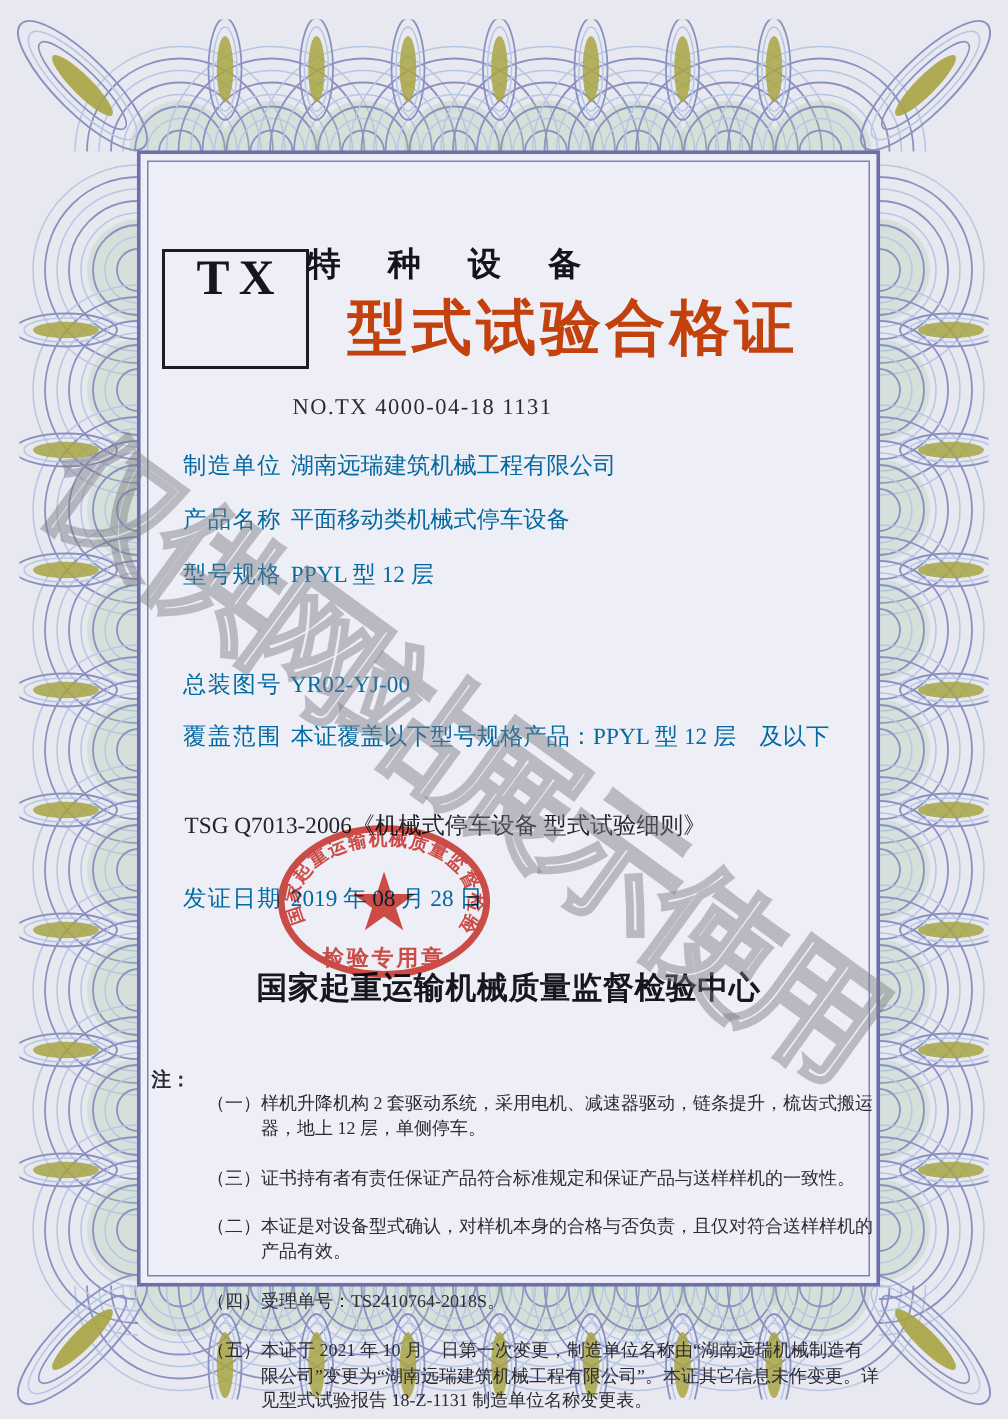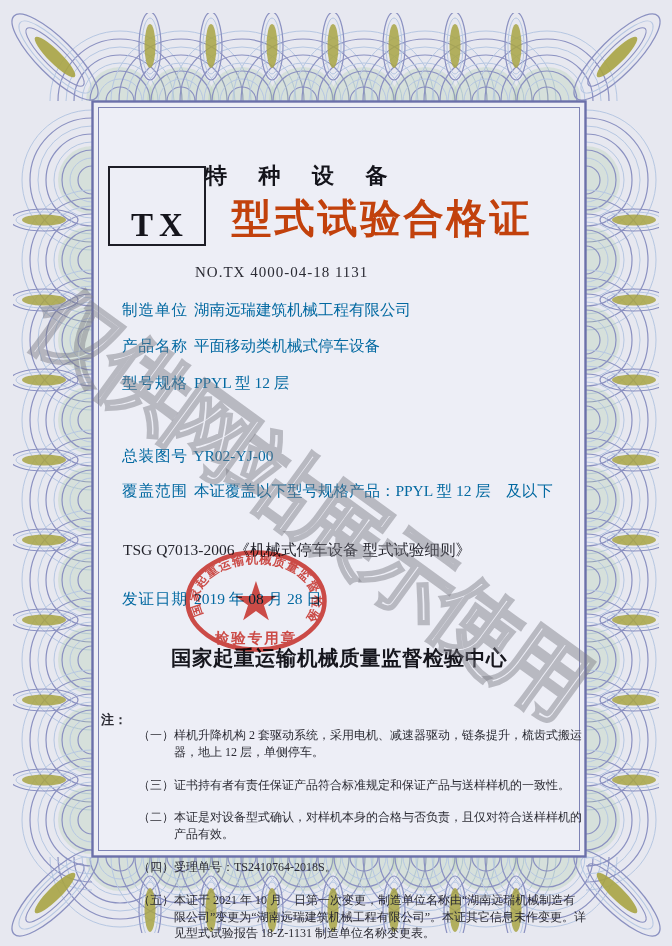--- a/index.html
+++ b/index.html
@@ -7,21 +7,21 @@
     width:672px;height:946px;position:relative;overflow:hidden;
     background:#e7e8f0;
     font-family:"Liberation Serif","DejaVu Serif",serif;
     color:#23232b;
   }
   .layer{position:absolute;left:0;top:0;}
   
   .content{position:absolute;left:0;top:0;width:672px;height:946px;z-index:10;}
   .tx-box{
     position:absolute;left:108px;top:166px;width:94px;height:76px;
-    border:2.5px solid #1d1d26;display:flex;align-items:flex-end;justify-content:center;
+    border:2.5px solid #1d1d26;display:flex;align-items:flex-start;justify-content:center;
     font-size:33px;font-weight:bold;letter-spacing:6px;text-indent:6px;color:#15151c;
   }
   .category{
     position:absolute;left:192px;top:161px;width:310px;text-align:left;
     font-size:22px;font-weight:600;letter-spacing:13px;text-indent:13px;color:#14141b;
   }
   .main-title{
     position:absolute;left:212px;top:191px;width:340px;text-align:center;
     font-size:40px;font-weight:700;letter-spacing:3px;color:#c2410c;
   }

